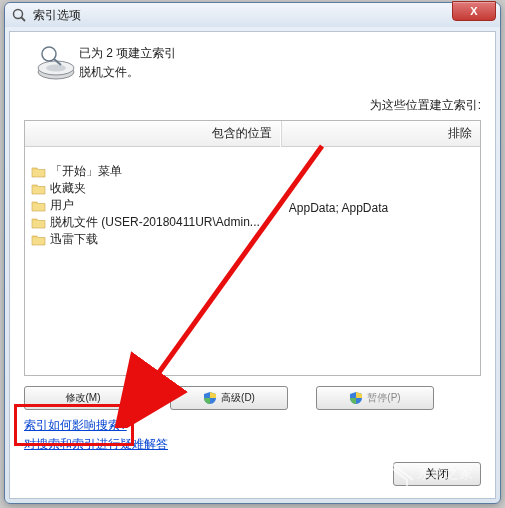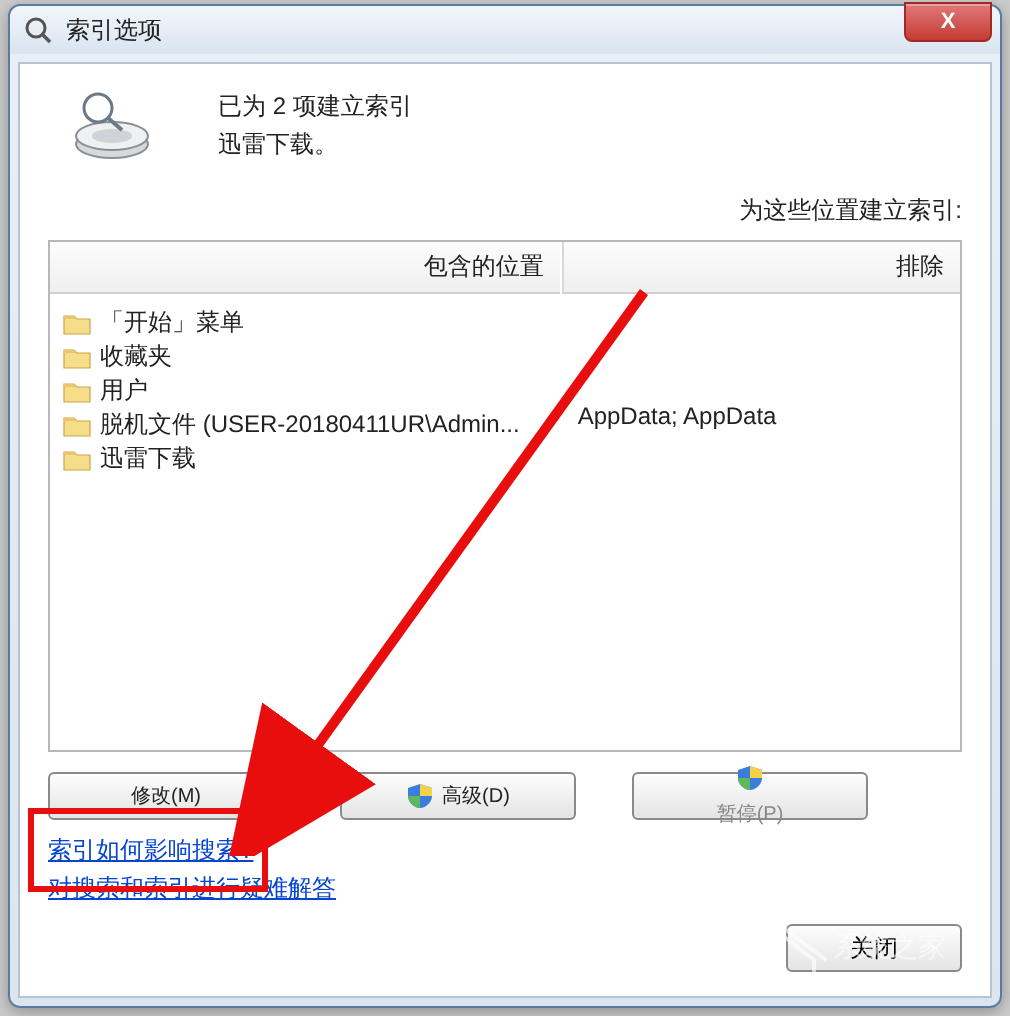--- a/index.html
+++ b/index.html
@@ -65,21 +65,21 @@
     background: #fff;
     border: 1px solid #b8c4d2;
     padding: 12px 14px;
     display: flex;
     flex-direction: column;
     position: relative;
   }
   .status-row {
     display: flex;
     align-items: center;
-    gap: 31px;
+    gap: 1px;
     margin-bottom: 14px;
     padding-left: 10px;
   }
   .disk-icon {
     width: 44px; height: 38px;
   }
   .status-text { line-height: 1.6; color: #222; }
   .section-label { color: #222; margin-bottom: 6px; text-align: right; }
   .list-container {
     border: 1px solid #b8b8b8;
@@ -95,21 +95,21 @@
   }
   .list-col.excl { flex: 0 0 44%; border-left: 1px solid transparent; }
   .list-header {
     background: linear-gradient(to bottom, #fdfdfd, #efefef);
     border-bottom: 1px solid #d0d0d0;
     padding: 4px 8px;
     font-weight: normal;
     color: #222;
   }
   .list-header.excl-h { border-left: 1px solid #d8d8d8; }
-  .list-body { padding: 6px 2px; }
+  .list-body { padding: 16px 2px; }
   .list-item {
     display: flex;
     align-items: center;
     gap: 4px;
     padding: 1px 4px;
     white-space: nowrap;
     overflow: hidden;
     text-overflow: ellipsis;
     color: #222;
     height: 17px;
@@ -130,21 +130,21 @@
     border: 1px solid #8a8a8a;
     border-radius: 3px;
     display: flex;
     align-items: center;
     justify-content: center;
     gap: 4px;
     color: #222;
     font-size: 10px;
     box-shadow: inset 0 1px 0 rgba(255,255,255,0.6);
   }
-  .btn.disabled { color: #888; flex-direction: column; }
+  .btn.disabled { color: #888; }
   .shield-icon { width: 14px; height: 14px; }
   .links { margin-top: 6px; }
   .link { color: #0645d1; text-decoration: underline; display: block; line-height: 1.6; cursor: pointer; }
   .close-row {
     margin-top: auto;
     display: flex;
     justify-content: flex-end;
     padding-top: 8px;
   }
   .close-btn2 {
@@ -204,21 +204,21 @@
         <svg viewBox="0 0 44 38">
           <ellipse cx="22" cy="28" rx="18" ry="7" fill="#d7d9db" stroke="#8a8f94"></ellipse>
           <ellipse cx="22" cy="24" rx="18" ry="7" fill="#eef0f2" stroke="#8a8f94"></ellipse>
           <ellipse cx="22" cy="24" rx="10" ry="3.5" fill="#cfd3d7"></ellipse>
           <circle cx="15" cy="10" r="7" fill="none" stroke="#6a7a8a" stroke-width="1.5"></circle>
           <line x1="20" y1="15" x2="27" y2="21" stroke="#6a7a8a" stroke-width="2"></line>
         </svg>
       </span>
       <div class="status-text">
         <div>已为 2 项建立索引</div>
-        <div>迅雷下载。</div>
+        <div>脱机文件。</div>
       </div>
     </div>
 
     <div class="section-label">为这些位置建立索引:</div>
 
     <div class="list-container">
       <div class="list-col">
         <div class="list-header">包含的位置</div>
         <div class="list-body" id="included-body">
             <div class="list-item">

